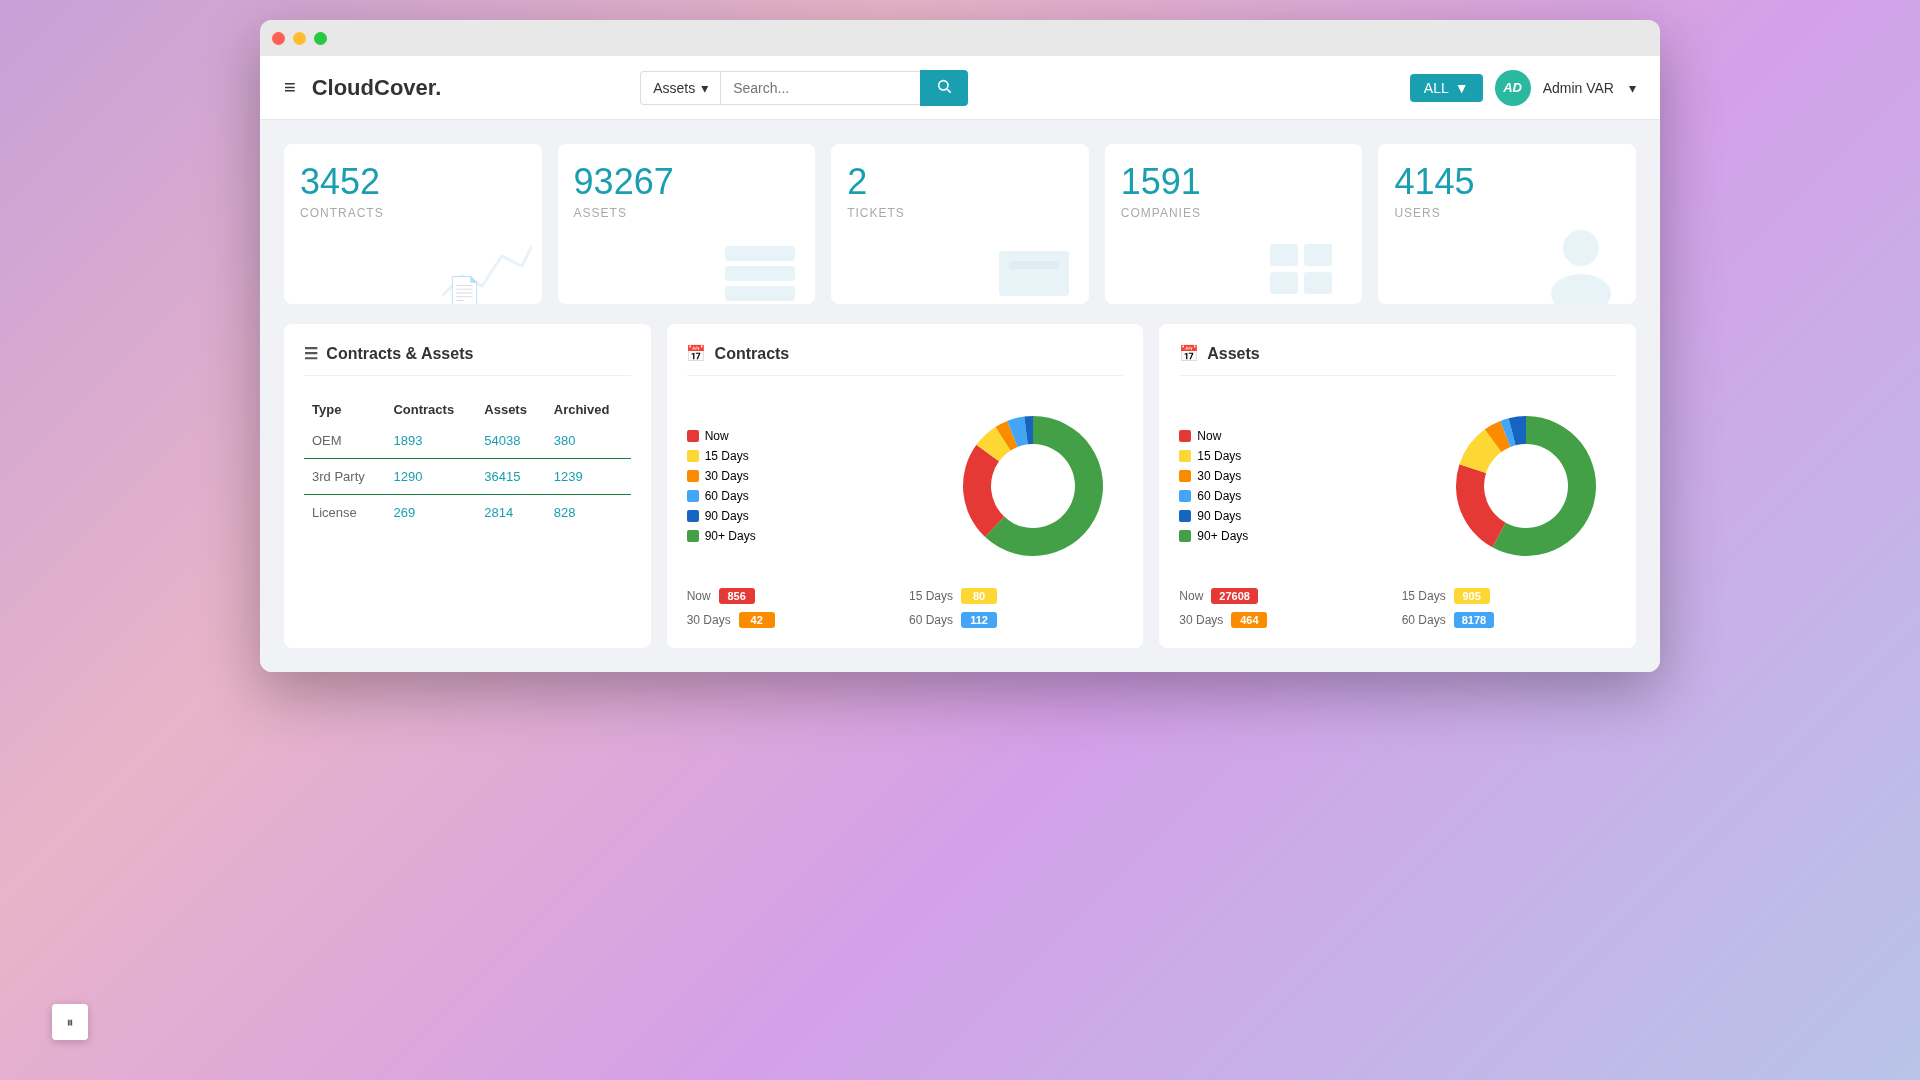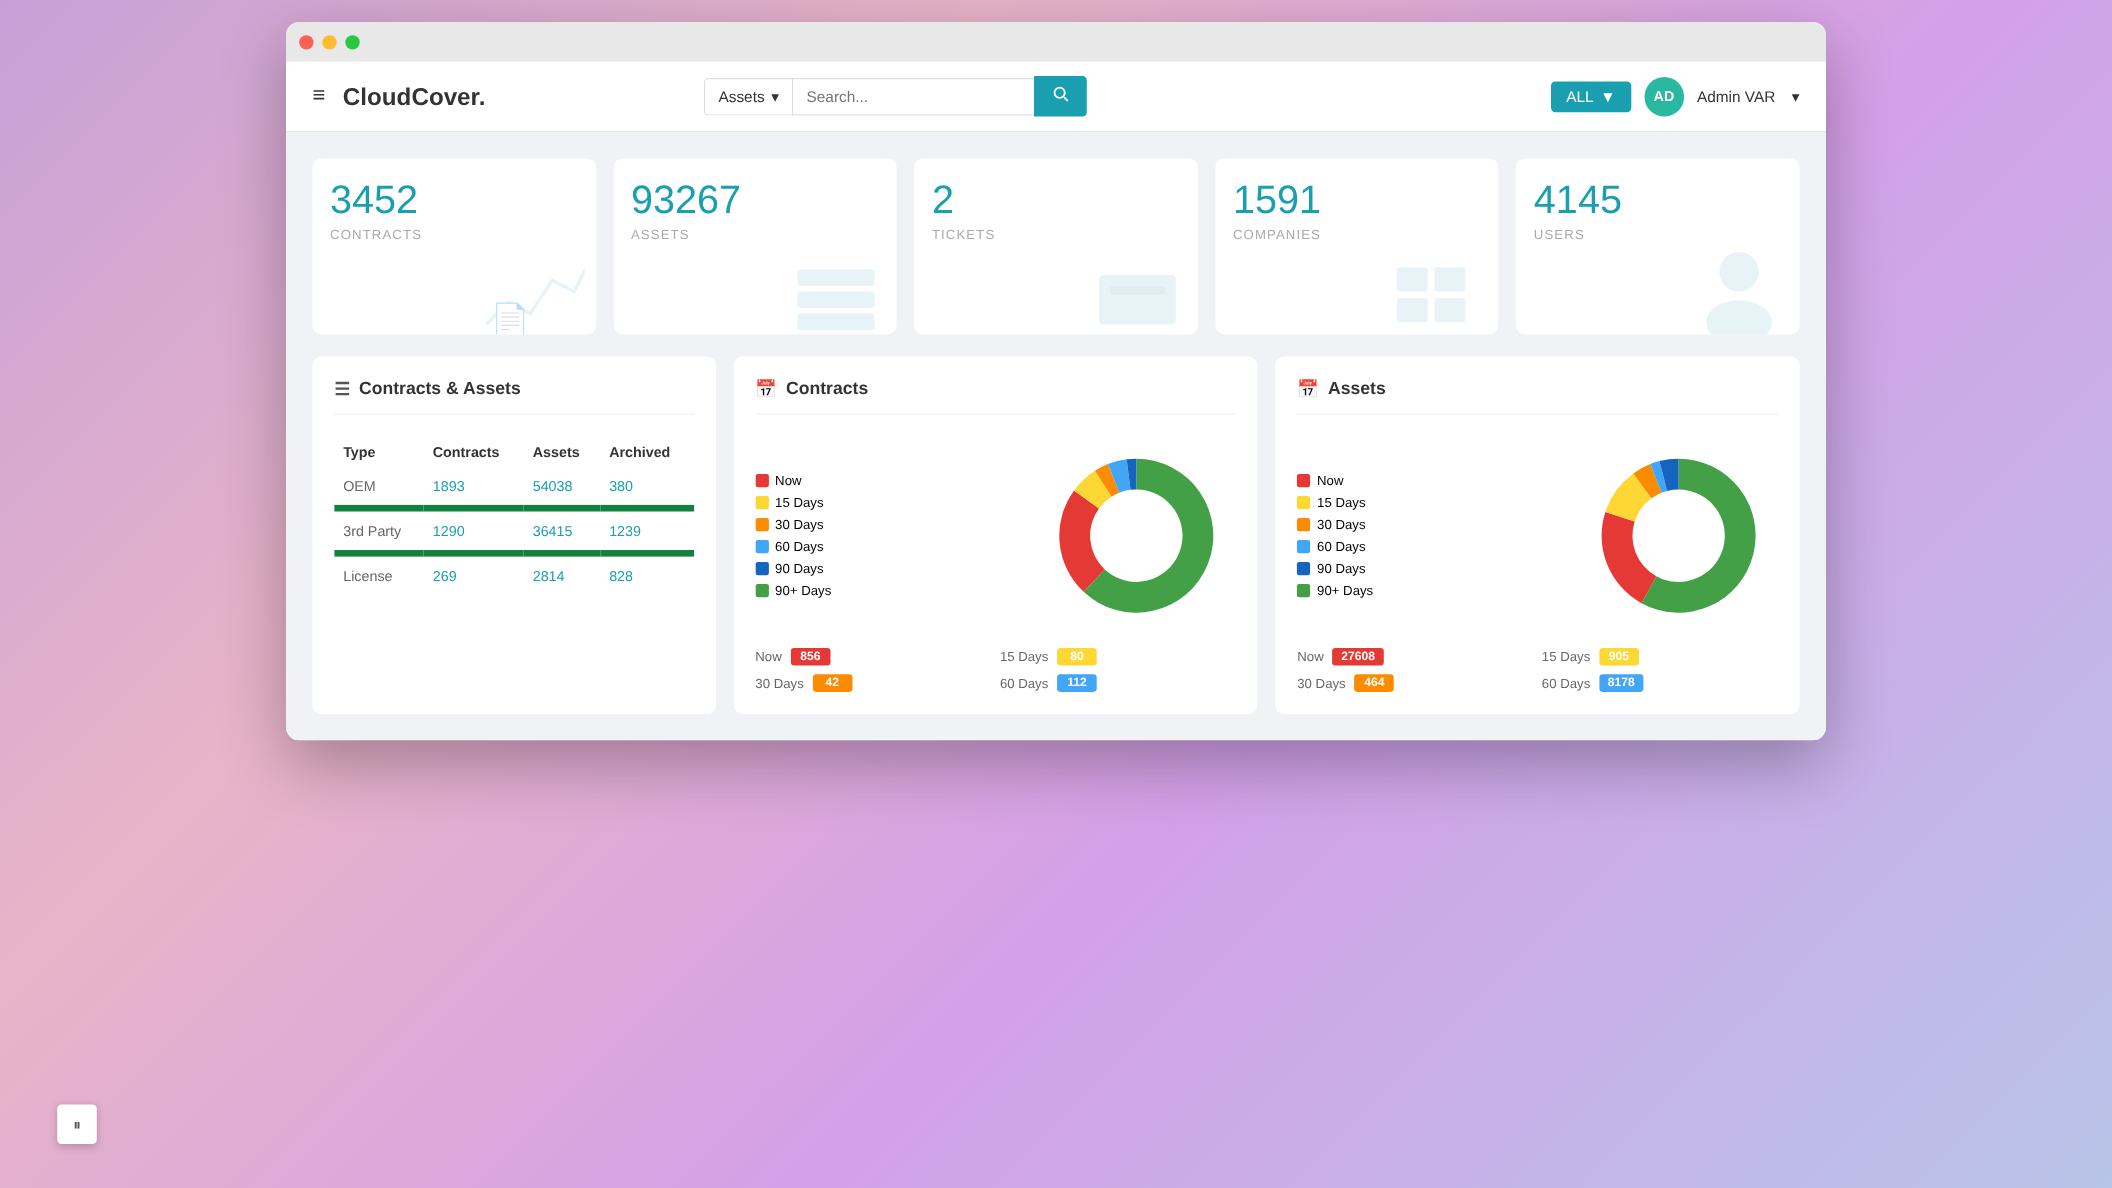--- a/index.html
+++ b/index.html
@@ -76,21 +76,21 @@
       display: flex;
       align-items: center;
       gap: 6px;
       white-space: nowrap;
     }
     .search-input {
       border: 1px solid #ddd;
       border-right: none;
       padding: 8px 12px;
       font-size: 14px;
-      width: 220px;
+      width: 200px;
       outline: none;
       color: #999;
     }
     .search-btn {
       background: #1a9fb0;
       border: none;
       border-radius: 0 4px 4px 0;
       padding: 8px 16px;
       cursor: pointer;
       color: white;
@@ -116,20 +116,21 @@
     }
     .avatar {
       width: 36px; height: 36px; border-radius: 50%;
       background: #2ab8a0;
       color: white;
       display: flex;
       align-items: center;
       justify-content: center;
       font-size: 13px;
       font-weight: 600;
+      font-style: italic;
     }
     .user-name {
       font-size: 14px;
       color: #333;
       cursor: pointer;
       display: flex;
       align-items: center;
       gap: 15px;
     }
 
@@ -211,21 +212,21 @@
     }
     .contracts-table th {
       text-align: left;
       padding: 6px 8px;
       color: #333;
       font-weight: 600;
       font-size: 13px;
     }
     .contracts-table td {
       padding: 10px 8px;
-      border-bottom: 6px solid #15803d;
+      border-bottom: 1px solid #15803d;
       color: #666;
       font-size: 13px;
     }
     .contracts-table td.teal {
       color: #1a9fb0;
     }
     .contracts-table tr:last-child td {
       border-bottom: none;
     }
 

